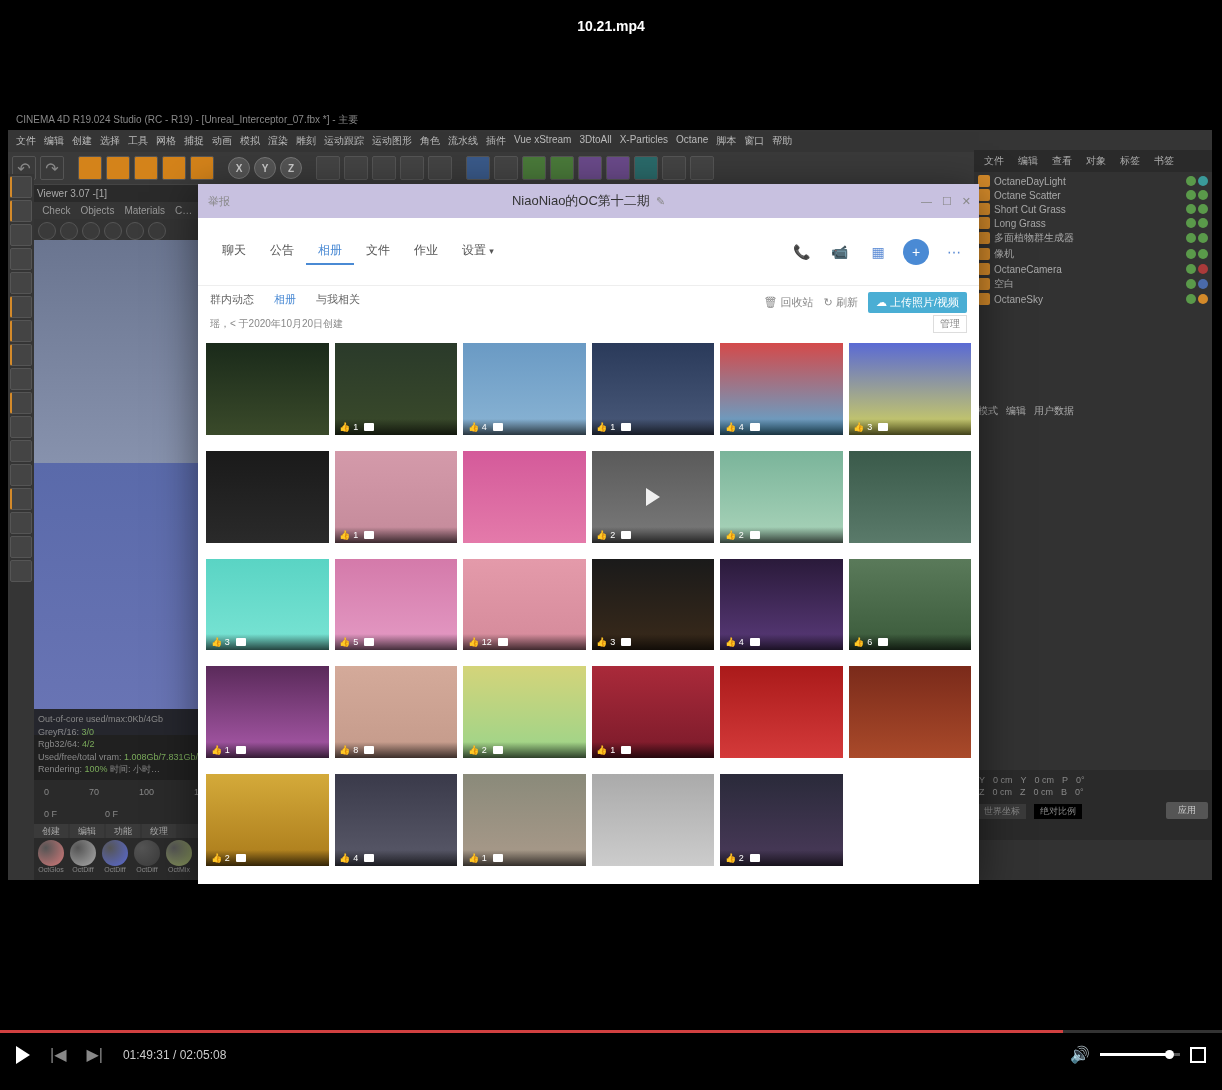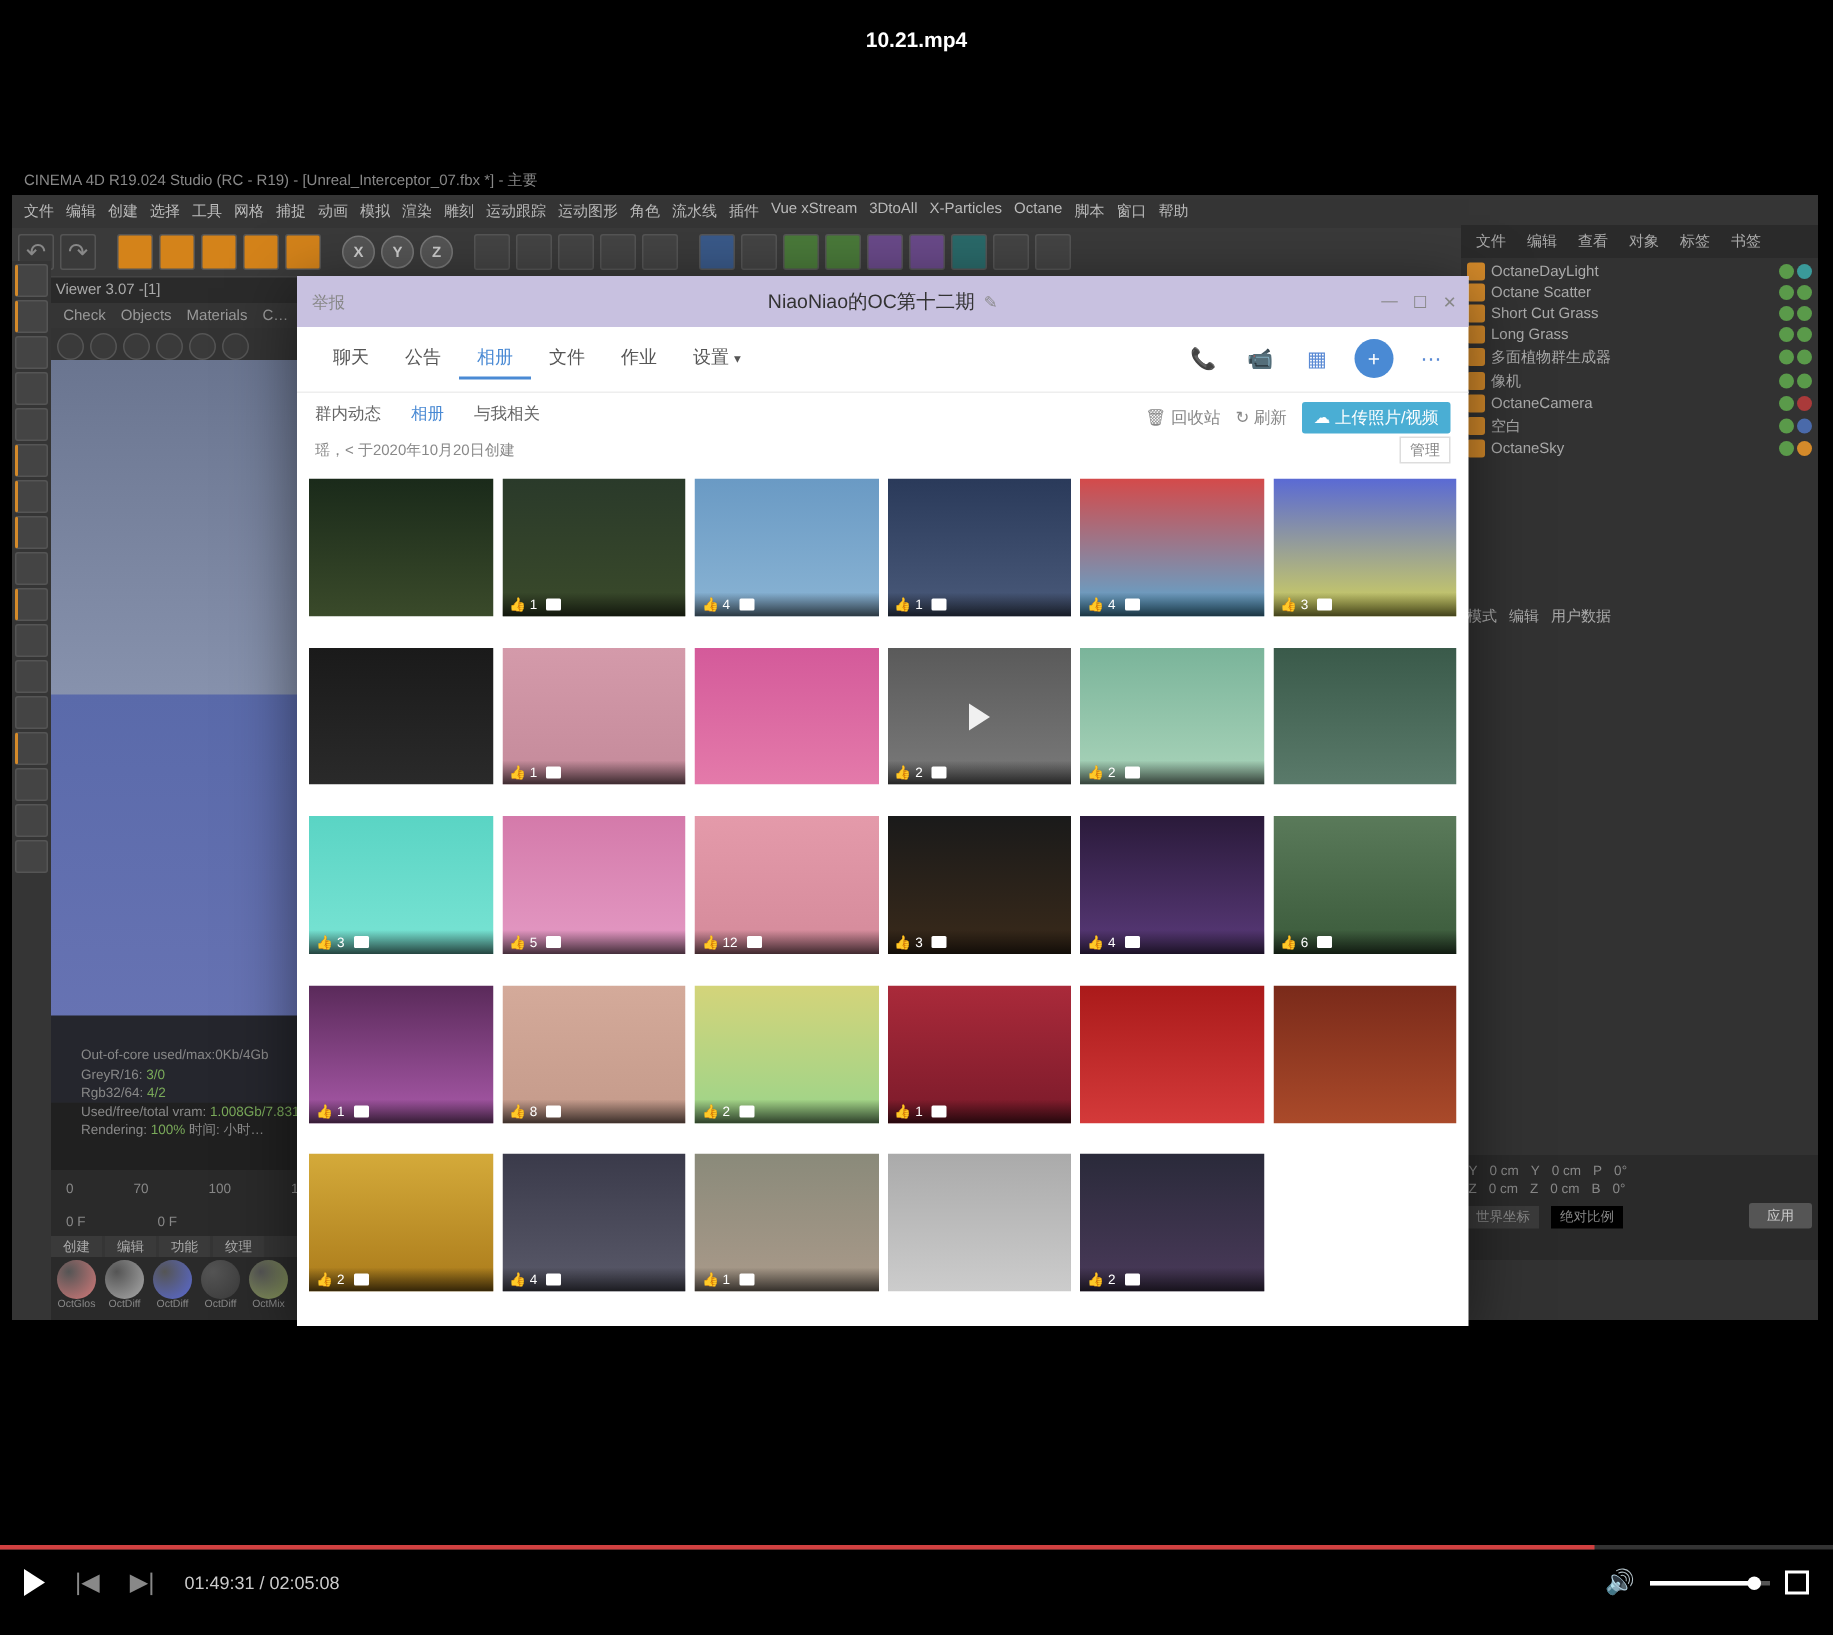--- a/index.html
+++ b/index.html
@@ -23,21 +23,21 @@
 .live-viewer-bar{background:#2a2a2a;color:#aaa;font-size:10px;padding:3px 8px;border-top:1px solid #444}
 .lv-menu{background:#353535;color:#999;font-size:10px;padding:3px 8px;display:flex;gap:10px}
 .lv-toolbar{background:#333;padding:3px 8px;display:flex;gap:4px}
 .lv-btn{width:18px;height:18px;border:1px solid #555;border-radius:50%;background:#3a3a3a}
 .lv-status{background:#2a2a2a;color:#d48a2a;font-size:9px;padding:2px 8px}
 .left-tools{position:absolute;left:0;top:64px;width:26px;background:#353535;display:flex;flex-direction:column;gap:2px;padding:2px}
 .lt-btn{width:22px;height:22px;background:#444;border:1px solid #555;border-radius:2px}
 .lt-btn.orange{border-left:2px solid #d48a2a}
 .viewport{position:absolute;left:26px;top:130px;width:700px;height:495px;background:linear-gradient(to bottom,#6a7590 0%,#8a95b0 50%,#6a7590 100%)}
 .ground{position:absolute;bottom:0;left:0;width:100%;height:55%;background:linear-gradient(to bottom,#5a6aaa,#6a75b5)}
-.render-info{position:absolute;left:26px;bottom:100px;background:rgba(30,30,30,0.9);color:#888;font-size:9px;padding:20px;line-height:1.4}
+.render-info{position:absolute;left:26px;bottom:100px;background:rgba(30,30,30,0.9);color:#888;font-size:9px;padding:4px;line-height:1.4}
 .render-info .g{color:#7aaa5a}
 .timeline{position:absolute;bottom:76px;left:26px;right:238px;height:24px;background:#2a2a2a;display:flex;align-items:center;gap:40px;padding:0 10px;color:#888;font-size:9px}
 .timeline2{position:absolute;bottom:56px;left:26px;right:238px;height:20px;background:#2a2a2a;display:flex;align-items:center;padding:0 10px;color:#888;font-size:9px;gap:8px}
 .mat-tabs{position:absolute;bottom:42px;left:26px;height:14px;display:flex;gap:2px;font-size:9px;color:#aaa}
 .mat-tab{background:#3a3a3a;padding:1px 8px}
 .materials{position:absolute;bottom:0;left:26px;right:238px;height:42px;background:#2a2a2a;display:flex;gap:2px;padding:2px;overflow:hidden}
 .mat-ball{width:30px;height:36px;display:flex;flex-direction:column;align-items:center}
 .mat-sphere{width:26px;height:26px;border-radius:50%}
 .mat-lbl{font-size:7px;color:#888;white-space:nowrap;overflow:hidden;max-width:30px}
 .right-panel{position:absolute;right:0;top:40px;width:238px;bottom:0;background:#323232}
@@ -57,21 +57,21 @@
 .attr-row{display:flex;gap:8px;padding:1px}
 .attr-apply{background:#555;color:#ccc;padding:2px 12px;border-radius:2px;font-size:9px}
 
 .dialog{position:absolute;left:190px;top:74px;width:781px;height:700px;background:#fff;box-shadow:0 8px 40px rgba(0,0,0,0.5);display:flex;flex-direction:column}
 .dlg-title{background:#c8c1e0;padding:8px 12px;display:flex;align-items:center;justify-content:center;position:relative}
 .dlg-title-text{color:#333;font-size:13px}
 .dlg-edit{margin-left:6px;color:#888;font-size:11px}
 .dlg-ctrls{position:absolute;right:8px;display:flex;gap:10px;color:#888;font-size:11px}
 .dlg-ctrls span{cursor:pointer}
 .dlg-left-label{position:absolute;left:10px;color:#888;font-size:11px}
-.dlg-tabs{display:flex;align-items:flex-start;padding:8px 12px;border-bottom:1px solid #eee;position:relative}
+.dlg-tabs{display:flex;align-items:flex-end;padding:20px 12px;border-bottom:1px solid #eee;position:relative}
 .dlg-tab{color:#555;font-size:12px;padding:4px 12px;cursor:pointer}
 .dlg-tab.active{color:#4a8ad4;border-bottom:2px solid #4a8ad4}
 .dlg-actions{position:absolute;right:12px;display:flex;gap:12px;align-items:center}
 .dlg-act{width:26px;height:26px;border-radius:50%;display:flex;align-items:center;justify-content:center;color:#5a8ad4;font-size:14px}
 .dlg-act.plus{background:#4a8ad4;color:#fff}
 .dlg-subtabs{display:flex;padding:6px 12px;gap:20px;font-size:11px;color:#666;position:relative}
 .dlg-subtab.active{color:#4a8ad4}
 .dlg-subactions{position:absolute;right:12px;display:flex;gap:10px;align-items:center;font-size:11px;color:#888}
 .dlg-upload{background:#4aaed4;color:#fff;padding:3px 8px;border-radius:2px;font-size:11px}
 .dlg-info{padding:4px 12px;font-size:10px;color:#888;display:flex;align-items:center;gap:6px;position:relative}

